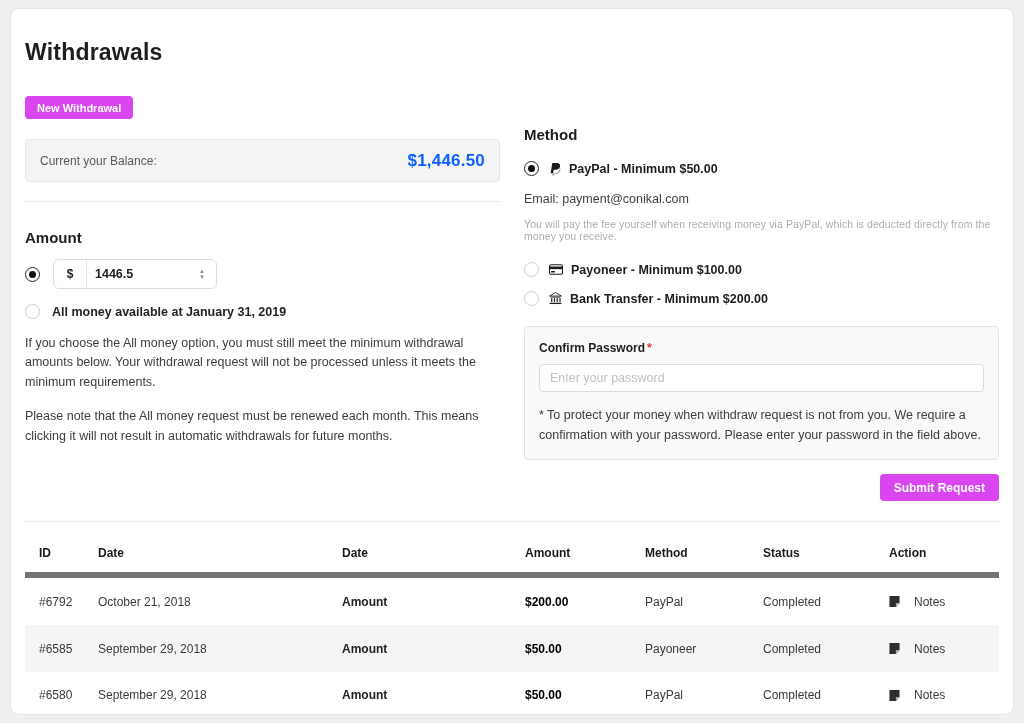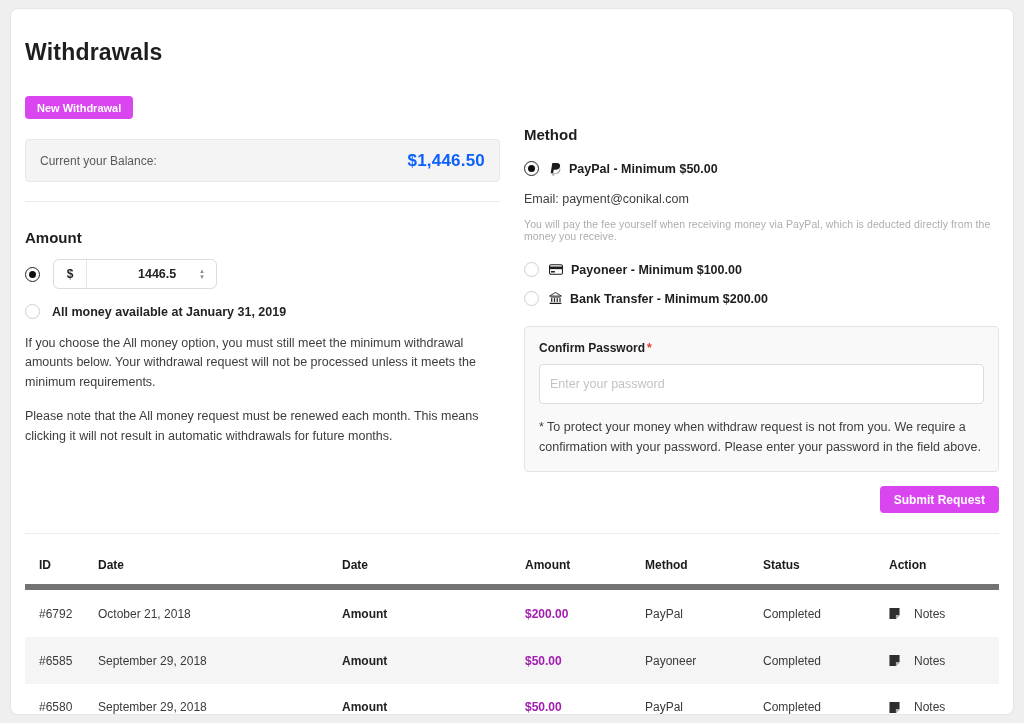--- a/index.html
+++ b/index.html
@@ -59,21 +59,21 @@
     display: flex; align-items: center; background: #fff;
   }
   .currency-cell {
     width: 33px; height: 100%; line-height: 28px; text-align: center;
     border-right: 1px solid #e6e6e6;
     font-size: 12px; font-weight: bold; color: #222;
   }
   .amount-input {
     flex: 1; min-width: 0; border: none; outline: none; background: transparent;
     padding: 0 8px; font-family: "Liberation Sans", sans-serif;
-    font-size: 12.5px; font-weight: bold; color: #222; margin-left: 43px;
+    font-size: 12.5px; font-weight: bold; color: #222;
   }
   .stepper {
     width: 14px; margin-right: 7px; display: flex; flex-direction: column;
     align-items: center; color: #8a8a8a; cursor: pointer; user-select: none;
   }
   .stepper span { font-size: 7px; line-height: 6px; }
   .radio-line {
     display: flex; align-items: center; gap: 12px; margin-top: 15px;
     font-size: 12.5px; font-weight: bold; color: #242424;
   }
@@ -94,21 +94,21 @@
   .fee-note { margin-top: 12px; font-size: 10.5px; color: #adadad; letter-spacing: .1px; }
   .opt-gap { margin-top: 20px; }
   .password-box {
     margin-top: 20px; background: #f9f9f9;
     border: 1px solid #e4e4e4; border-radius: 4px;
     padding: 14px;
   }
   .pw-label { font-size: 12px; font-weight: bold; color: #222; }
   .pw-required { color: #e0392e; font-weight: bold; margin-left: 2px; }
   .pw-input {
-    margin-top: 9px; width: 100%; height: 40px;
+    margin-top: 9px; width: 100%; height: 28px;
     border: 1px solid #dcdcdc; border-radius: 4px; background: #fff;
     padding: 0 10px; font-family: "Liberation Sans", sans-serif;
     font-size: 12.5px; color: #333; outline: none;
   }
   .pw-input::placeholder { color: #c3c3c3; }
   .pw-note { margin: 13px 0 0; font-size: 12.5px; line-height: 1.6; color: #3d3d3d; }
   .submit-row { display: flex; justify-content: flex-end; margin-top: 14px; }
   .btn-submit { height: 27px; padding: 0 14px; font-size: 12px; }
 
   
@@ -119,21 +119,21 @@
     grid-template-columns: 59px 244px 183px 120px 118px 126px 1fr;
     align-items: center;
     padding: 0 14px;
   }
   .tbl-head { height: 56px; padding-top: 12px; border-bottom: 6px solid #737373; }
   .tbl-head > div { font-size: 12px; font-weight: bold; color: #1b1b1b; }
   .tbl-body .tbl-row { height: 47px; font-size: 12px; color: #3a3a3a; }
   .tbl-body .tbl-row.alt { background: #f5f5f5; }
   .tbl-body .tbl-row:last-child { border-bottom: 1px solid #ececec; }
   .cell-type { font-weight: bold; color: #222; }
-  .cell-amount { font-weight: bold; color: #a21caf; }
+  .cell-amount { font-weight: bold; color: #000000; }
   .cell-action { display: flex; align-items: center; gap: 14px; cursor: pointer; color: #3a3a3a; }
   svg { display: block; }
 </style>
 </head>
 <body>
 
 <div class="card">
   <h1 class="page-title">Withdrawals</h1>
 
   <div class="columns">

